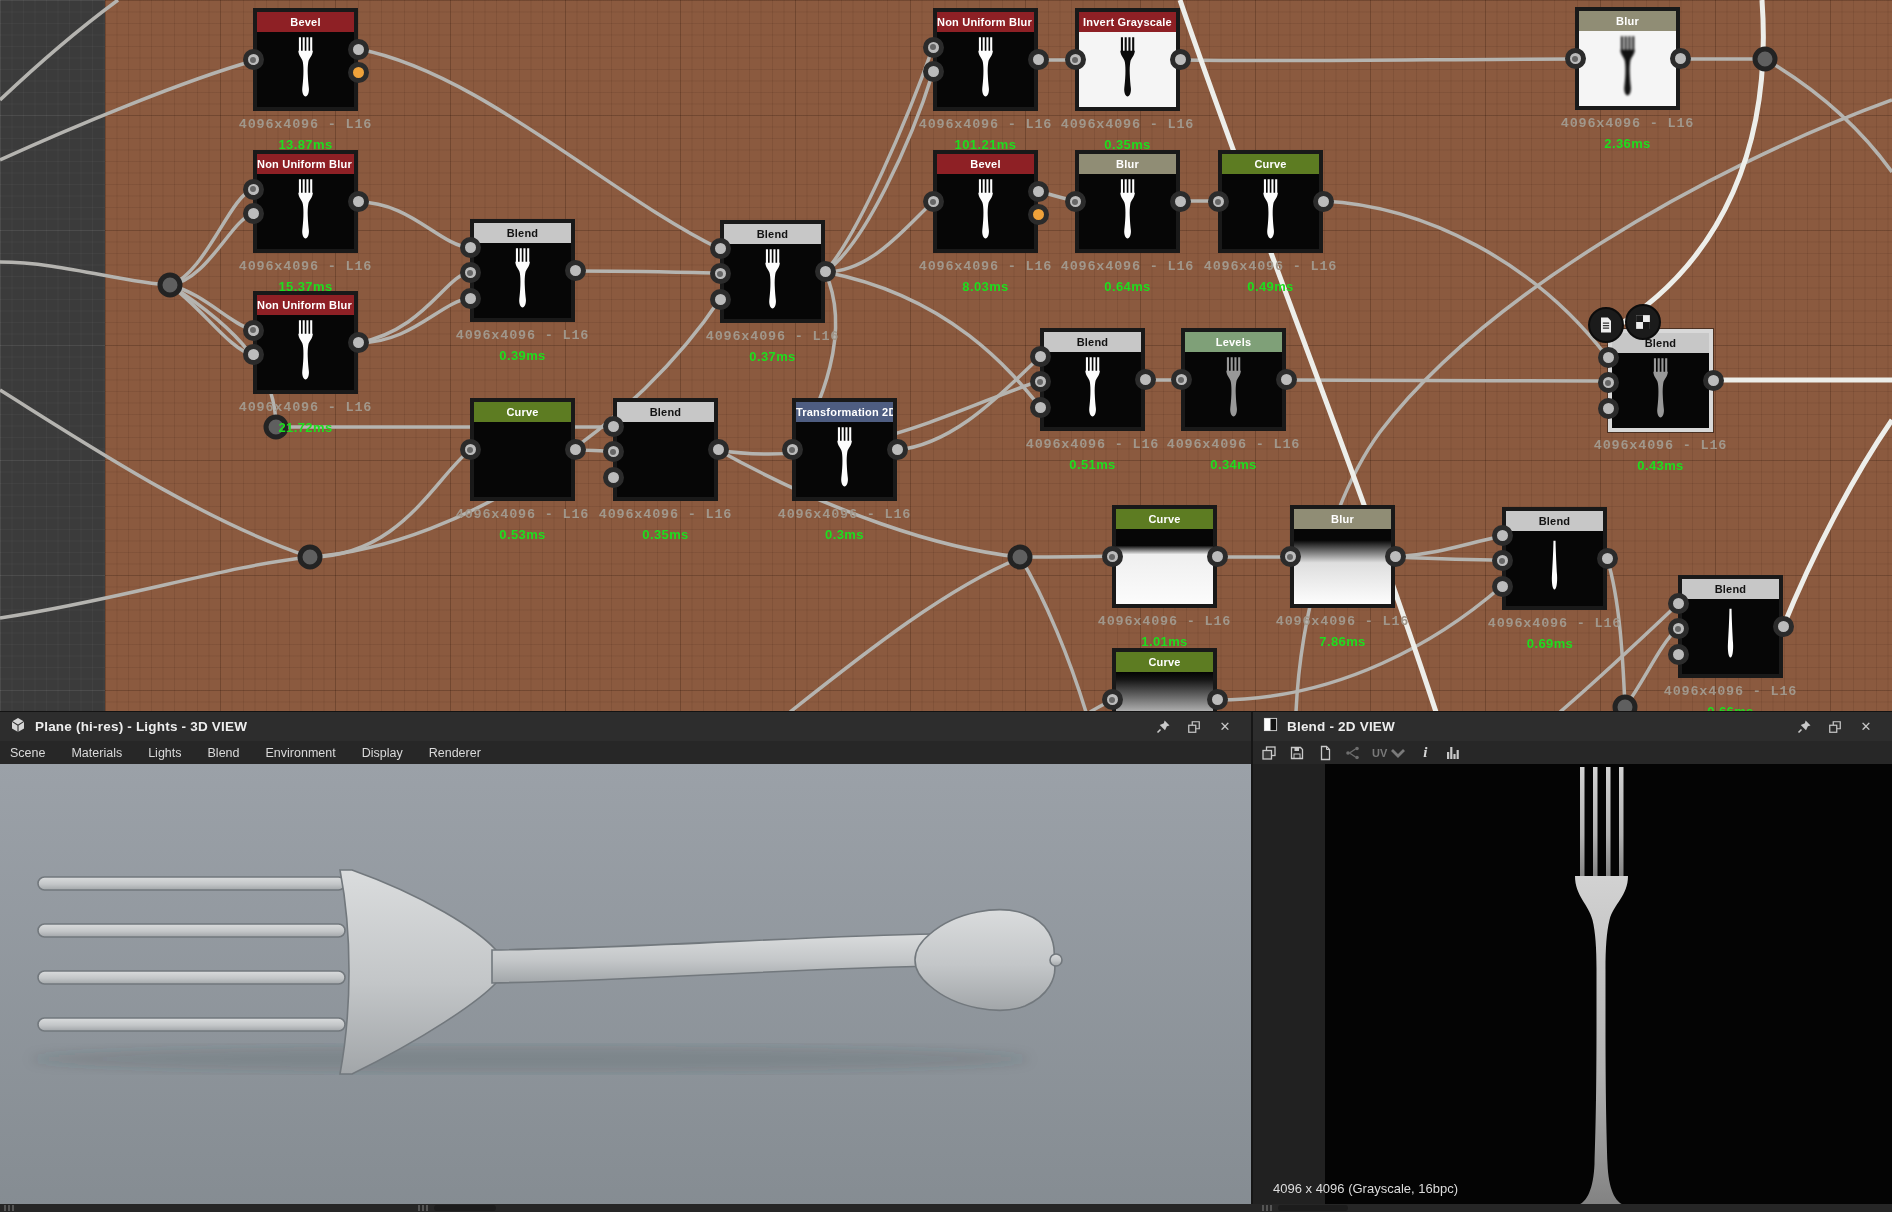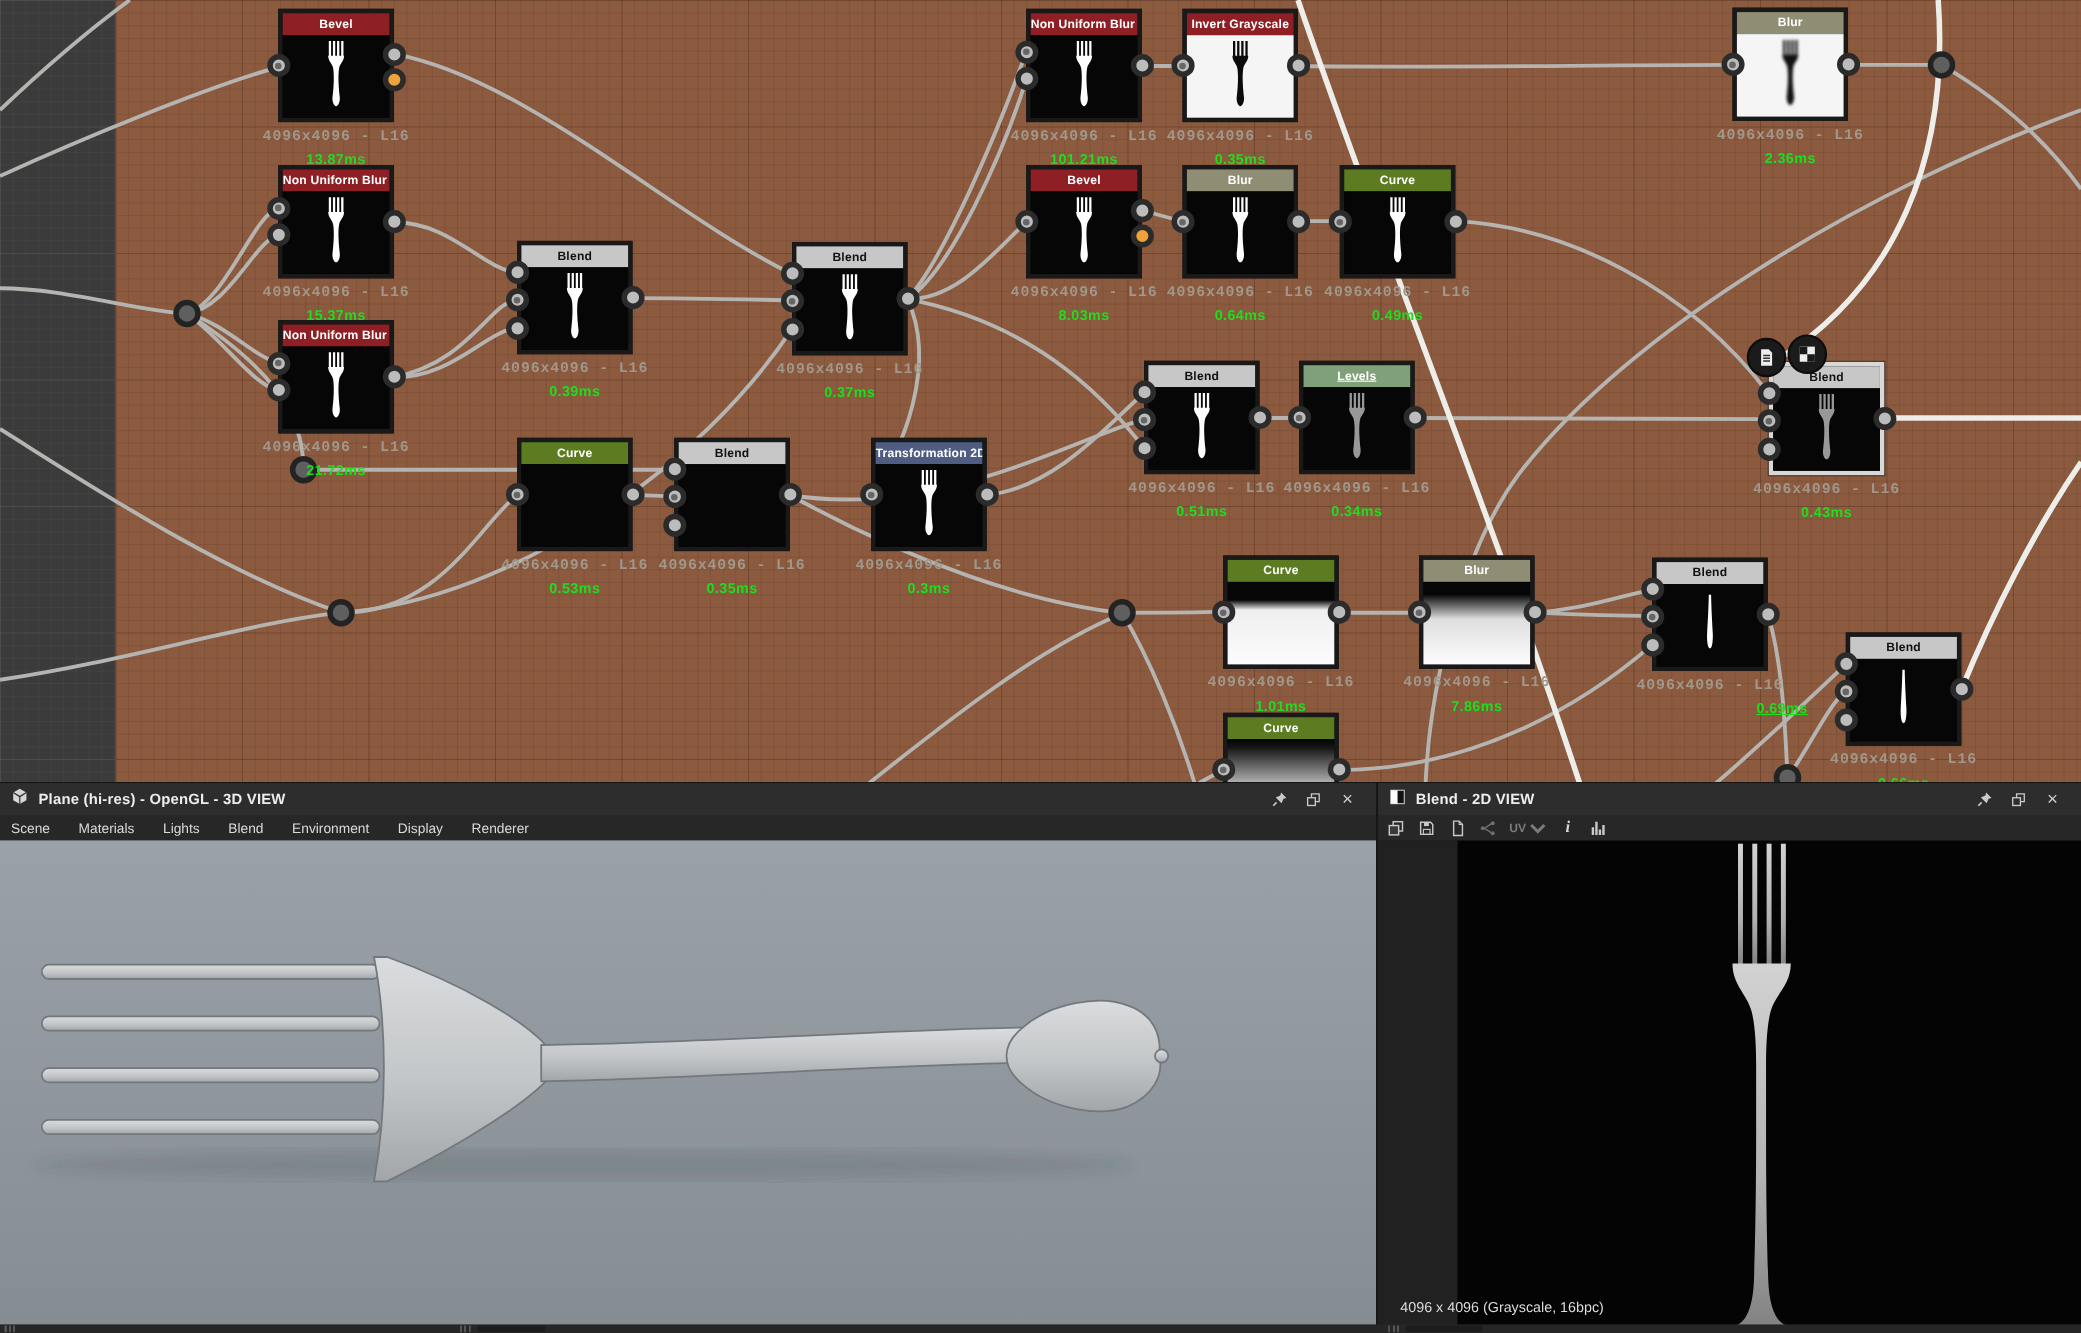--- a/index.html
+++ b/index.html
@@ -36,21 +36,21 @@
   
   .node{position:absolute;width:105px;height:103px;border:4px solid #191919;
     box-sizing:border-box;background:#060606;}
   .node.selected{border-color:#d8d8d8;box-shadow:0 0 0 1px rgba(0,0,0,.45);}
   .hdr{height:20px;line-height:20px;text-align:center;font-size:11px;font-weight:bold;
     color:#fff;letter-spacing:.2px;white-space:nowrap;overflow:hidden;}
   .c-red   .hdr{background:#8e2025;}
   .c-gray  .hdr{background:#c7c7c7;color:#121212;text-align:center;}
   .c-olive .hdr{background:#908d75;}
   .c-green .hdr{background:#5d7c22;}
-  .c-sage  .hdr{background:#7fa078;text-decoration:underline;}
+  .c-sage  .hdr{background:#7fa078;}
   .c-blue  .hdr{background:#4e5d81;}
   .thumb{position:absolute;left:0;top:20px;right:0;bottom:0;overflow:hidden;}
   .th-fork,.th-spike,.th-fork-gray,.th-dark{background:#060606;}
   .th-fork-invert,.th-fork-blur{background:#f5f5f5;}
   .th-band{background:linear-gradient(#060606 0%,#060606 22%,#efefef 34%,#fcfcfc 100%);}
   .th-band-soft{background:linear-gradient(#060606 0%,#060606 15%,#dedede 45%,#fdfdfd 100%);}
   .th-grad{background:linear-gradient(#030303 0%,#151515 10%,#fdfdfd 74%,#ffffff 100%);}
   .fsvg{width:100%;height:100%;display:block;}
   .th-fork .fsvg,.th-spike .fsvg{fill:#fdfdfd;}
   .th-fork-invert .fsvg{fill:#0b0b0b;}
@@ -429,21 +429,21 @@
           <svg class="fsvg" viewBox="0 0 100 100">
             <use href="#sym-spike"></use>
           </svg>
         </div>
         <span class="port in" style="top: 14.34px;"></span>
         <span class="port in dotted" style="top: 39.06px;"></span>
         <span class="port in" style="top: 64.81px;"></span>
         <span class="port out" style="top: 37px;"></span>
       </div>
       <div class="cap" style="left: 1469.5px; top: 616px;">4096x4096 - L16</div>
-      <div class="tim" style="left: 1535px; top: 636px; text-decoration: underline;">0.69ms</div>
+      <div class="tim" style="left: 1465px; top: 636px;">0.69ms</div>
       <div class="node c-gray" style="left: 1678px; top: 575px;">
         <div class="hdr">Blend</div>
         <div class="thumb th-spike">
           <svg class="fsvg" viewBox="0 0 100 100">
             <use href="#sym-spike"></use>
           </svg>
         </div>
         <span class="port in" style="top: 14.34px;"></span>
         <span class="port in dotted" style="top: 39.06px;"></span>
         <span class="port in" style="top: 64.81px;"></span>
@@ -455,21 +455,21 @@
 </div>
 
 <div id="p3d" class="panel">
   <div class="tbar">
     <span>
       <svg width="16" height="16" viewBox="0 0 16 16">
           <path d="M8 1 14 4.4v7.2L8 15 2 11.6V4.4Z" fill="#d6d6d6"></path>
           <path d="M8 8.2 14 4.4M8 8.2 2 4.4M8 8.2V15" stroke="#2f2f2f" stroke-width="1.1" fill="none"></path>
         </svg>
     </span>
-    <span class="title">Plane (hi-res) - OpenGL - 3D VIEW</span>
+    <span class="title">Plane (hi-res) - Lights - 3D VIEW</span>
     <span class="winbtns">
       <span>
           <svg viewBox="0 0 16 16" width="15" height="15">
             <path d="M9.2 1.6 14.4 6.8 11.6 7.6 9.6 12 4 6.4 8.4 4.4Z" fill="#c9c9c9"></path>
             <path d="M4.8 11.2 1.6 14.4" stroke="#c9c9c9" stroke-width="1.7"></path>
           </svg>
         </span>
       <span>
           <svg viewBox="0 0 16 16" width="14" height="14">
             <rect x="2" y="6" width="8" height="8" fill="none" stroke="#c9c9c9" stroke-width="1.4"></rect>

